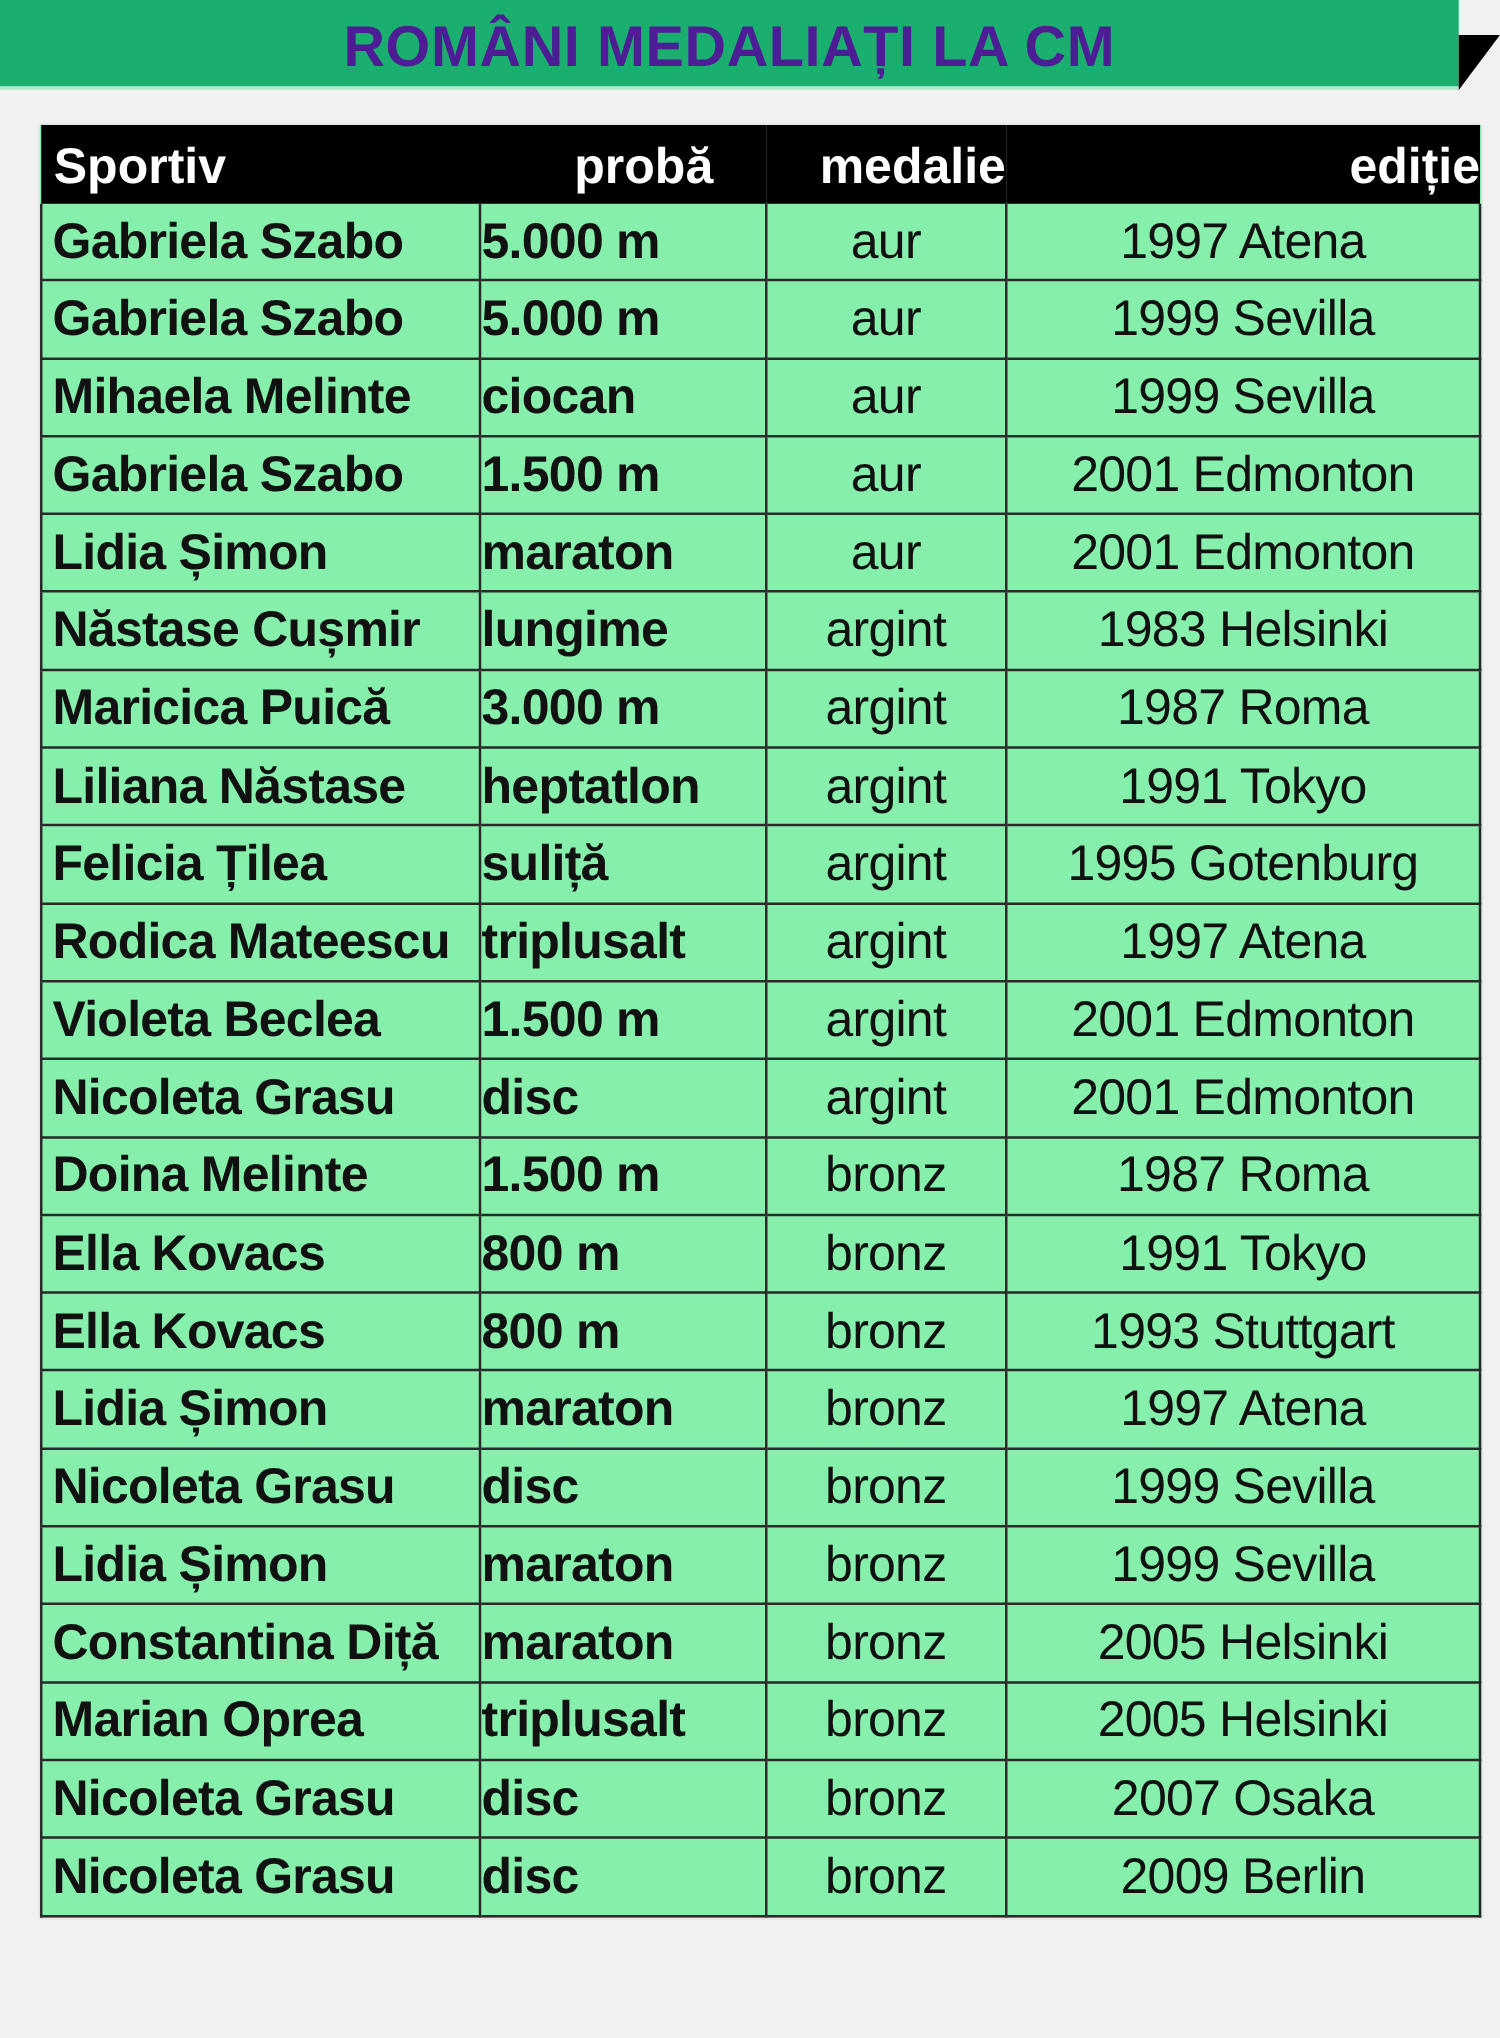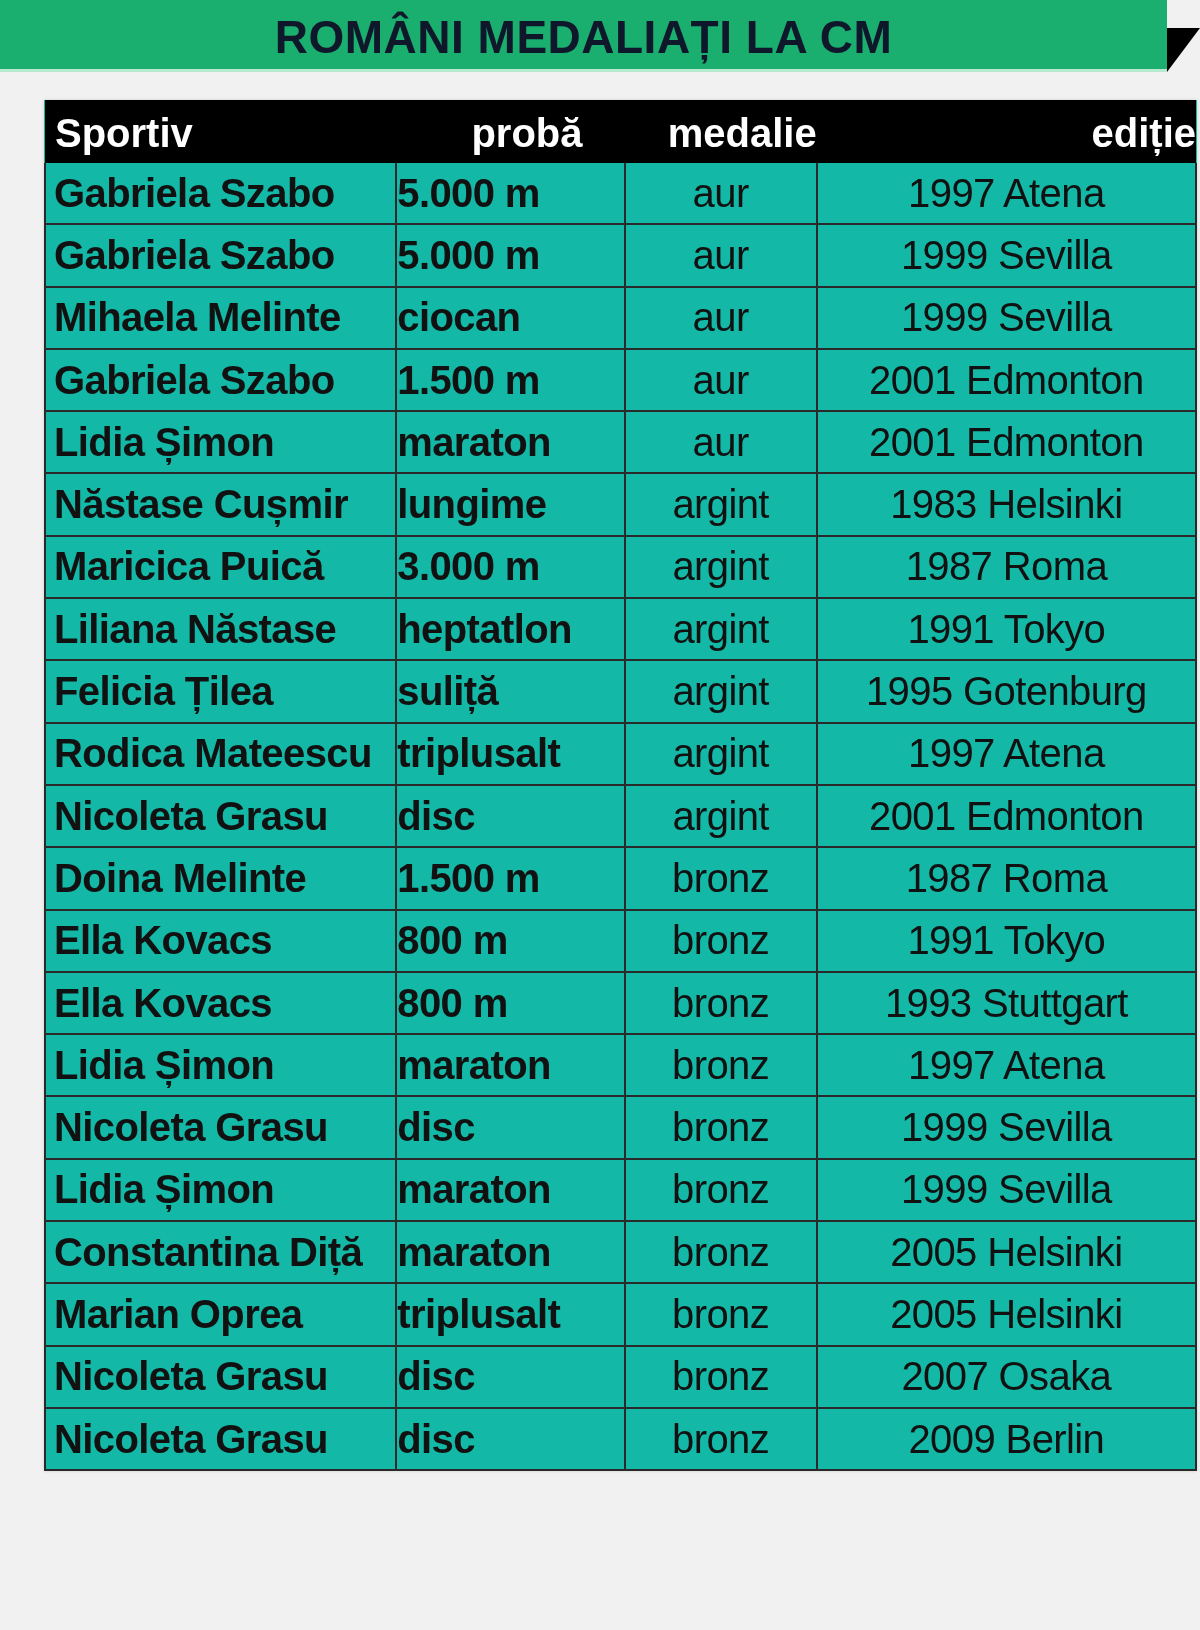--- a/index.html
+++ b/index.html
@@ -14,36 +14,36 @@
     position: absolute; left: 0; top: 0;
     width: 1167px; height: 72px;
     background: #1aae6f;
     border-bottom: 3px solid #b8ead2;
     box-sizing: border-box;
   }
   .banner-title {
     position: absolute; left: 0; top: 0; width: 1167px; height: 72px;
     text-align: center;
     line-height: 74px;
-    color: #0f172a;
+    color: #4c1d95;
     font-weight: bold;
     font-size: 46px;
     letter-spacing: 0.5px;
   }
   .banner-fold {
     position: absolute; left: 1167px; top: 28px;
     width: 0; height: 0;
     border-top: 44px solid #000000;
     border-right: 33px solid transparent;
   }
   .table {
-    position: absolute; left: 44px; top: 100px;
+    position: absolute; left: 32px; top: 100px;
     width: 1153px;
     border-collapse: collapse;
-    background: #14b8a6;
+    background: #86efac;
     box-shadow: 0 0 3px rgba(0,0,0,0.15);
   }
   .table th {
     background: #000000;
     color: #ffffff;
     font-weight: bold;
     font-size: 40px;
     height: 63px;
     padding: 0;
     text-align: left;
@@ -144,20 +144,26 @@
         <td class="c3">argint</td>
         <td class="c4">1995 Gotenburg</td>
       </tr>
       <tr>
         <td class="c1">Rodica Mateescu</td>
         <td class="c2">triplusalt</td>
         <td class="c3">argint</td>
         <td class="c4">1997 Atena</td>
       </tr>
       <tr>
+        <td class="c1">Violeta Beclea</td>
+        <td class="c2">1.500 m</td>
+        <td class="c3">argint</td>
+        <td class="c4">2001 Edmonton</td>
+      </tr>
+      <tr>
         <td class="c1">Nicoleta Grasu</td>
         <td class="c2">disc</td>
         <td class="c3">argint</td>
         <td class="c4">2001 Edmonton</td>
       </tr>
       <tr>
         <td class="c1">Doina Melinte</td>
         <td class="c2">1.500 m</td>
         <td class="c3">bronz</td>
         <td class="c4">1987 Roma</td>

